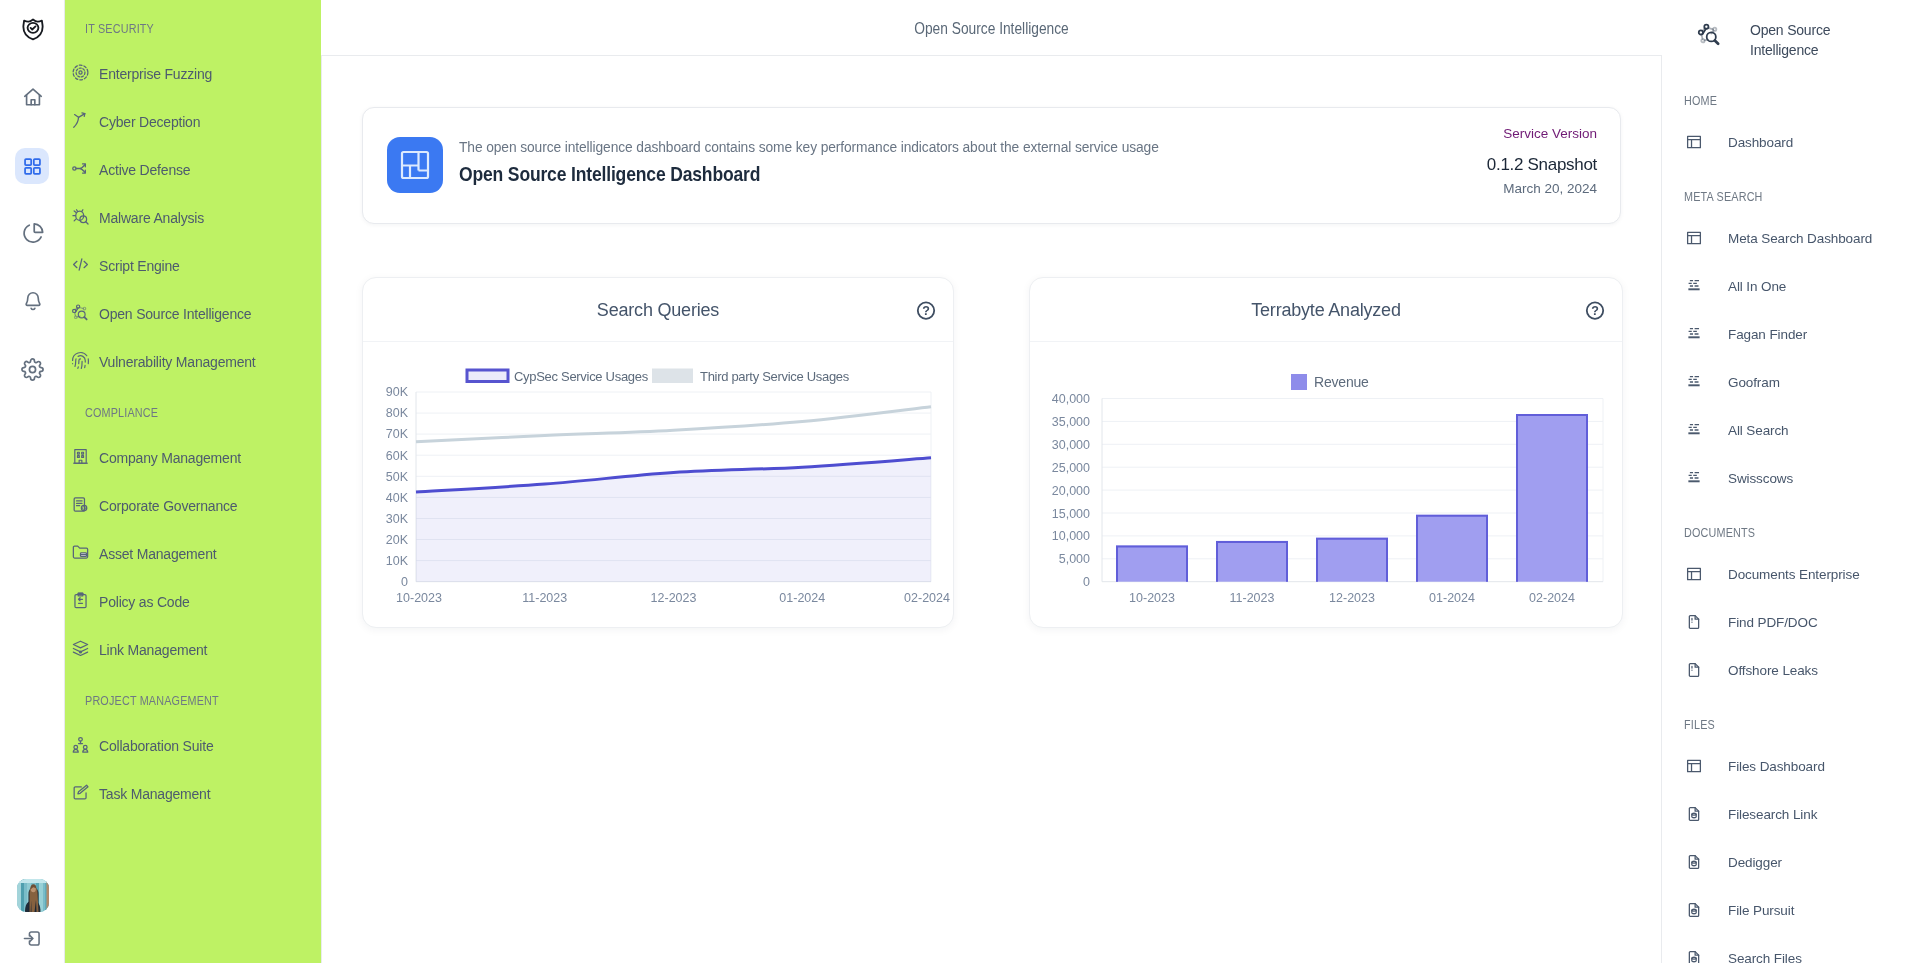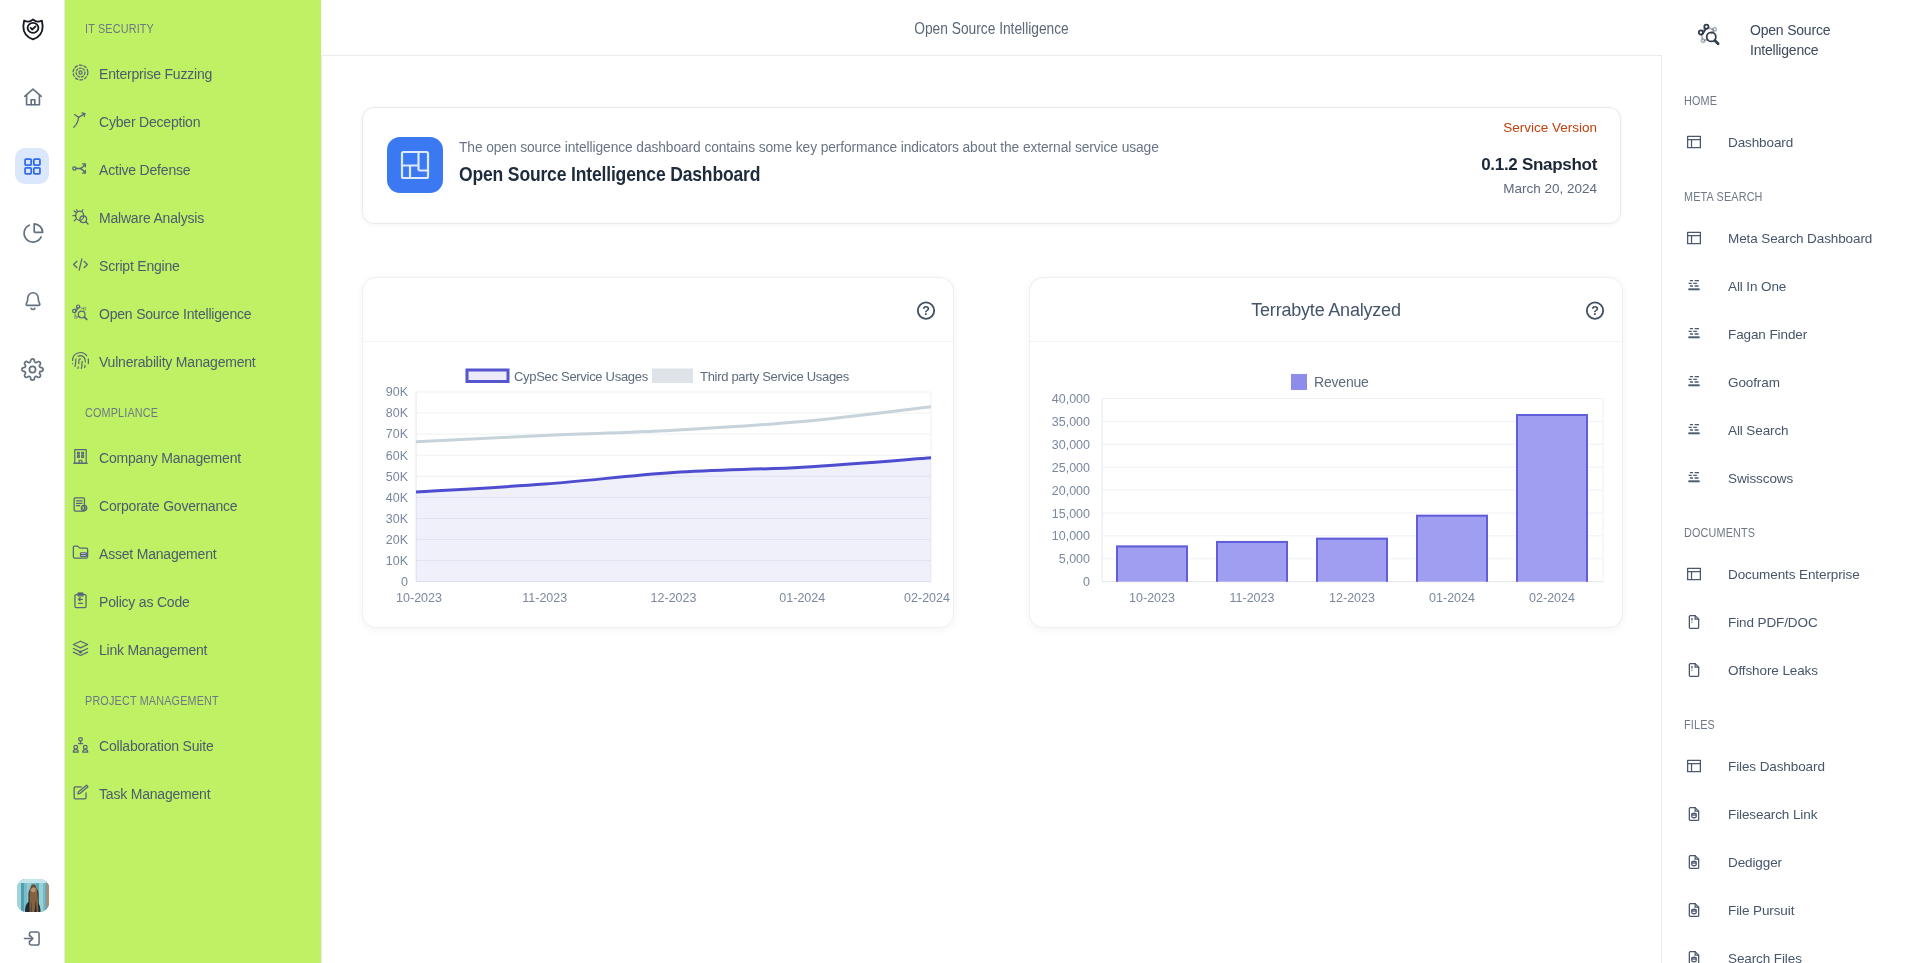--- a/index.html
+++ b/index.html
@@ -15,22 +15,22 @@
 .mi svg{flex:0 0 auto}
 .mi span{margin-left:9px;font-size:14px;letter-spacing:-.2px;color:#4d5b6e}
 
 #panel{position:absolute;left:321px;top:55px;width:1341px;height:908px;background:#fff;border:1px solid #e9ebee;border-bottom:none}
 #toptitle{position:absolute;left:321px;top:20px;width:1341px;text-align:center;font-size:16px;color:#5a6877;transform:scaleX(.86)}
 
 #hcard{position:absolute;left:362px;top:107px;width:1259px;height:117px;background:#fff;border:1px solid #e8eaee;border-radius:12px;box-shadow:0 1px 4px rgba(20,30,50,.05)}
 #hicon{position:absolute;left:24px;top:29px;width:56px;height:56px;border-radius:13px;background:#3b79f2}
 #hdesc{position:absolute;left:96px;top:32px;font-size:13.8px;letter-spacing:-.1px;color:#697584;white-space:nowrap}
 #htitle{position:absolute;left:96px;top:54px;font-size:21px;font-weight:bold;letter-spacing:-.2px;color:#1d2b3d;white-space:nowrap;transform:scaleX(.835);transform-origin:0 0}
-.hr1{position:absolute;right:23px;top:12px;font-size:13.5px;color:#c2410c;text-align:right;white-space:nowrap}
-.hr2{position:absolute;right:23px;top:47px;font-size:17px;font-weight:bold;letter-spacing:-.3px;color:#1b2737;text-align:right;white-space:nowrap}
+.hr1{position:absolute;right:23px;top:18px;font-size:13.5px;color:#701a75;text-align:right;white-space:nowrap}
+.hr2{position:absolute;right:23px;top:47px;font-size:17px;font-weight:normal;letter-spacing:-.3px;color:#1b2737;text-align:right;white-space:nowrap}
 .hr3{position:absolute;right:23px;top:73px;font-size:13.5px;color:#5c6a7c;text-align:center;white-space:nowrap}
 
 .ccard{position:absolute;top:277px;height:351px;background:#fff;border:1px solid #edeff2;border-radius:14px;box-shadow:0 2px 8px rgba(20,30,50,.05)}
 #card1{left:362px;width:592px}
 #card2{left:1029px;width:594px}
 .ctitle{position:absolute;top:22px;left:0;width:100%;text-align:center;font-size:18px;letter-spacing:-.2px;color:#44546a}
 .cdivider{position:absolute;top:63px;left:0;width:100%;height:1px;background:#f1f3f6}
 
 #rside{position:absolute;left:1662px;top:0;width:258px;height:963px;background:#fff}
 .rhead{position:absolute;left:22px;font-size:12px;letter-spacing:.2px;color:#6e7884;white-space:nowrap;transform:scaleX(.9);transform-origin:0 50%}
@@ -262,20 +262,21 @@
         <path d="M31.5 15v18.5M15 28.5h16.5M23 28.5V41M31.5 33.5H41"></path>
       </svg></div>
   <div id="hdesc">The open source intelligence dashboard contains some key performance indicators about the external service usage</div>
   <div id="htitle">Open Source Intelligence Dashboard</div>
   <div class="hr1">Service Version</div>
   <div class="hr2">0.1.2 Snapshot</div>
   <div class="hr3">March 20, 2024</div>
 </div>
 
 <div class="ccard" id="card1">
+  <div class="ctitle">Search Queries</div>
   <div class="cdivider"></div>
   <svg width="592" height="351" viewBox="0 0 592 351" style="position:absolute;left:0;top:0" fill="none">
 
     <circle cx="563" cy="32.6" r="8.2" stroke="#3e4d61" stroke-width="1.8"></circle>
     <text x="563" y="37" font-size="12.5" font-weight="bold" fill="#3e4d61" text-anchor="middle" stroke="none">?</text>
 
     <rect x="104" y="92" width="41" height="11.5" fill="#ecebfa" stroke="#5754cf" stroke-width="3"></rect>
     <text x="151" y="103" font-size="13" letter-spacing="-0.3" fill="#5d6b7c">CypSec Service Usages</text>
     <rect x="289" y="90.5" width="41" height="14.5" fill="#dde3e8"></rect>
     <text x="337" y="103" font-size="13" letter-spacing="-0.3" fill="#5d6b7c">Third party Service Usages</text>

